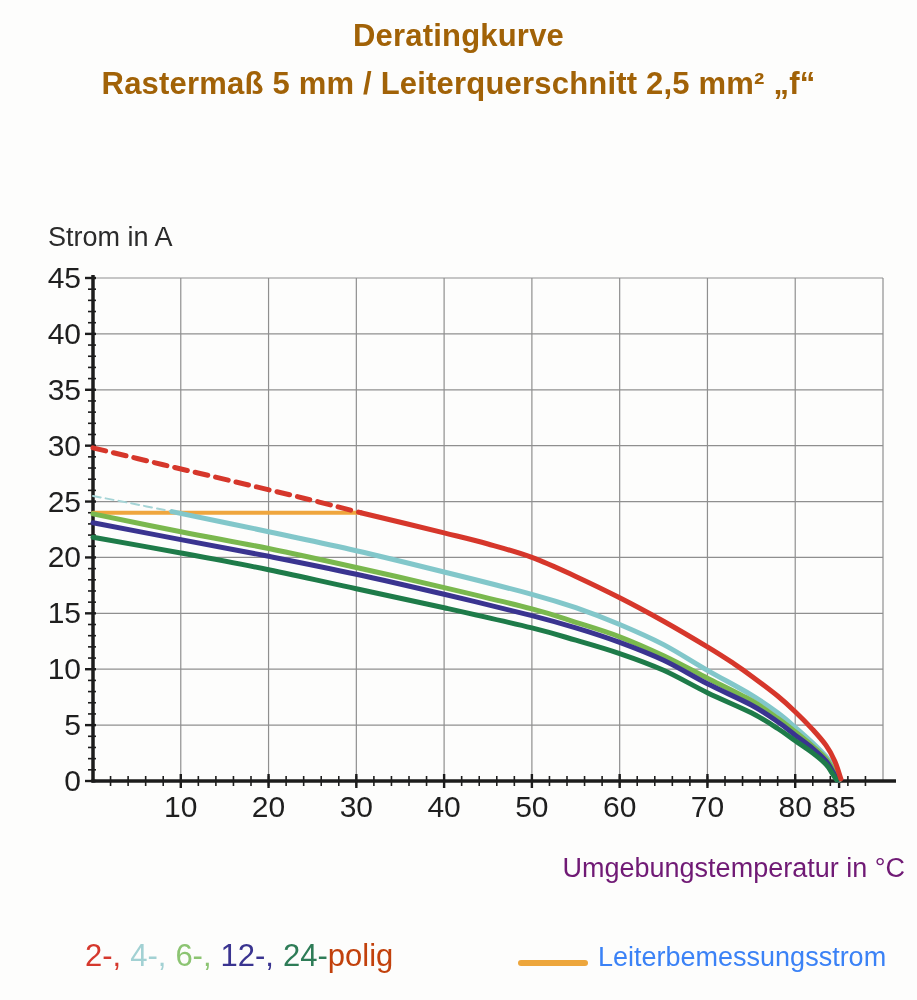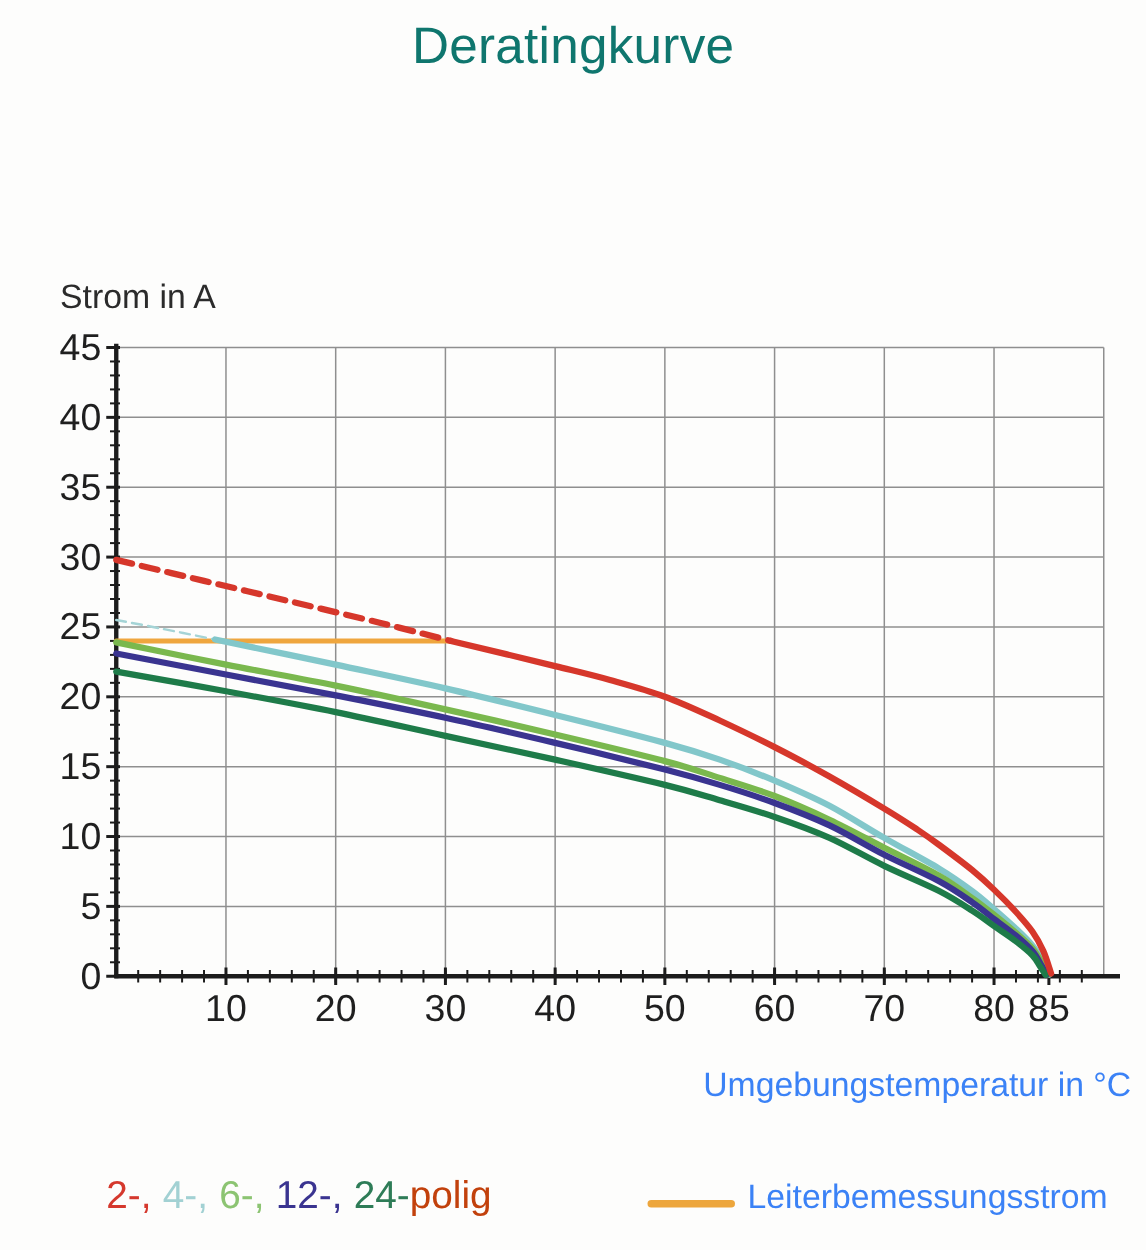--- a/index.html
+++ b/index.html
@@ -8,30 +8,30 @@
     background:#fdfdfc;
     font-family:"Liberation Sans", sans-serif;
     color:#2d2d2d;
     overflow:hidden;
   }
   .title-block{
     position:absolute;left:0;top:12px;width:917px;
     text-align:center;
   }
   .title-line{
-    font-size:41px;line-height:48px;color:#0f766e;
-    letter-spacing:0.2px;white-space:nowrap;
+    font-size:31px;line-height:48px;color:#a16207;
+    letter-spacing:0.2px;white-space:nowrap;font-weight:bold;
   }
   .ylabel{
     position:absolute;left:48px;top:222px;
     font-size:27px;color:#2b2b2b;
   }
   .xlabel{
     position:absolute;right:12px;top:853px;
-    font-size:27px;color:#3b82f6;
+    font-size:27px;color:#701a75;
   }
   svg#plot{position:absolute;left:0;top:0;}
   .legend-row{
     position:absolute;left:0;top:938px;width:917px;height:50px;
   }
   .poles-legend{
     position:absolute;left:85px;top:0;
     font-size:31px;white-space:nowrap;
   }
   .poles-legend .pole-item{margin-right:9px;}
@@ -42,20 +42,21 @@
   }
   .conductor-label{
     position:absolute;left:80px;top:4px;font-size:27px;color:#3b82f6;white-space:nowrap;
   }
 </style>
 </head>
 <body>
 
 <div class="title-block">
   <div class="title-line">Deratingkurve</div>
+  <div class="title-line">Rastermaß 5 mm / Leiterquerschnitt 2,5 mm² „f“</div>
 </div>
 
 <div class="ylabel">Strom in A</div>
 
 <svg id="plot" width="917" height="1000" viewBox="0 0 917 1000">
     <line x1="93" y1="725.1111111111111" x2="883" y2="725.1111111111111" stroke="#8f8f8f" stroke-width="1.2"></line>
     <line x1="93" y1="669.2222222222222" x2="883" y2="669.2222222222222" stroke="#8f8f8f" stroke-width="1.2"></line>
     <line x1="93" y1="613.3333333333334" x2="883" y2="613.3333333333334" stroke="#8f8f8f" stroke-width="1.2"></line>
     <line x1="93" y1="557.4444444444445" x2="883" y2="557.4444444444445" stroke="#8f8f8f" stroke-width="1.2"></line>
     <line x1="93" y1="501.55555555555554" x2="883" y2="501.55555555555554" stroke="#8f8f8f" stroke-width="1.2"></line>

